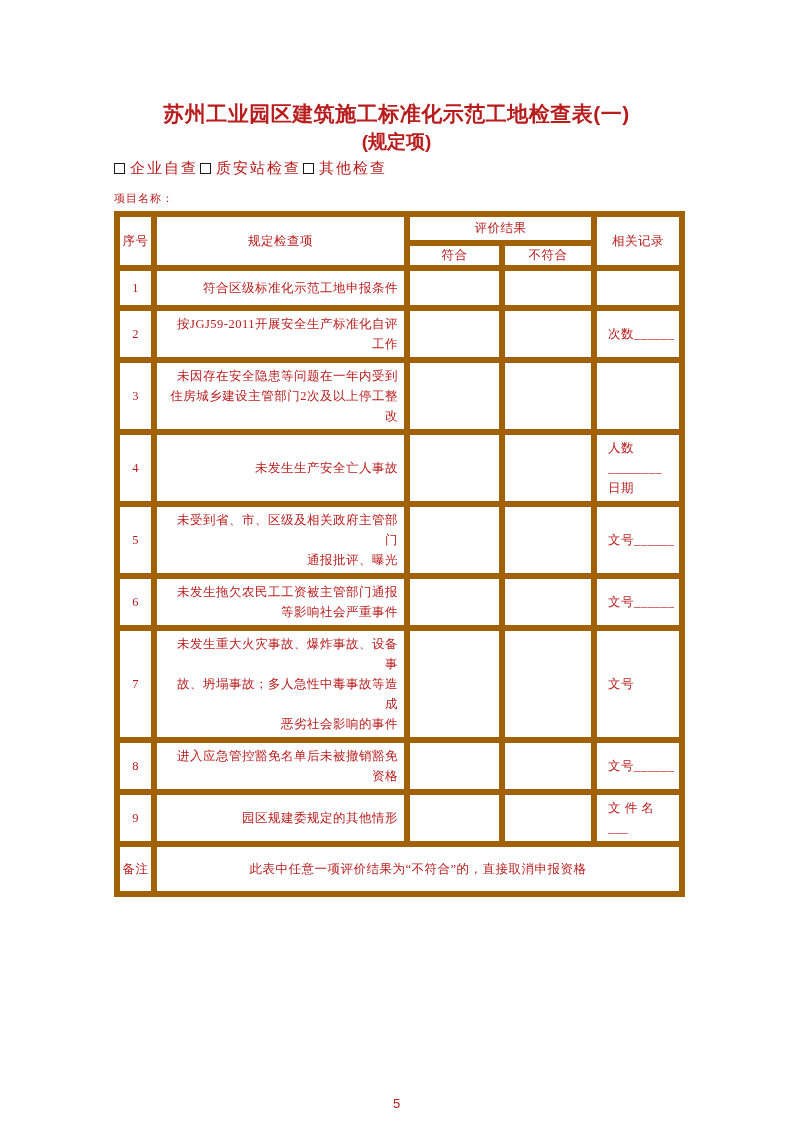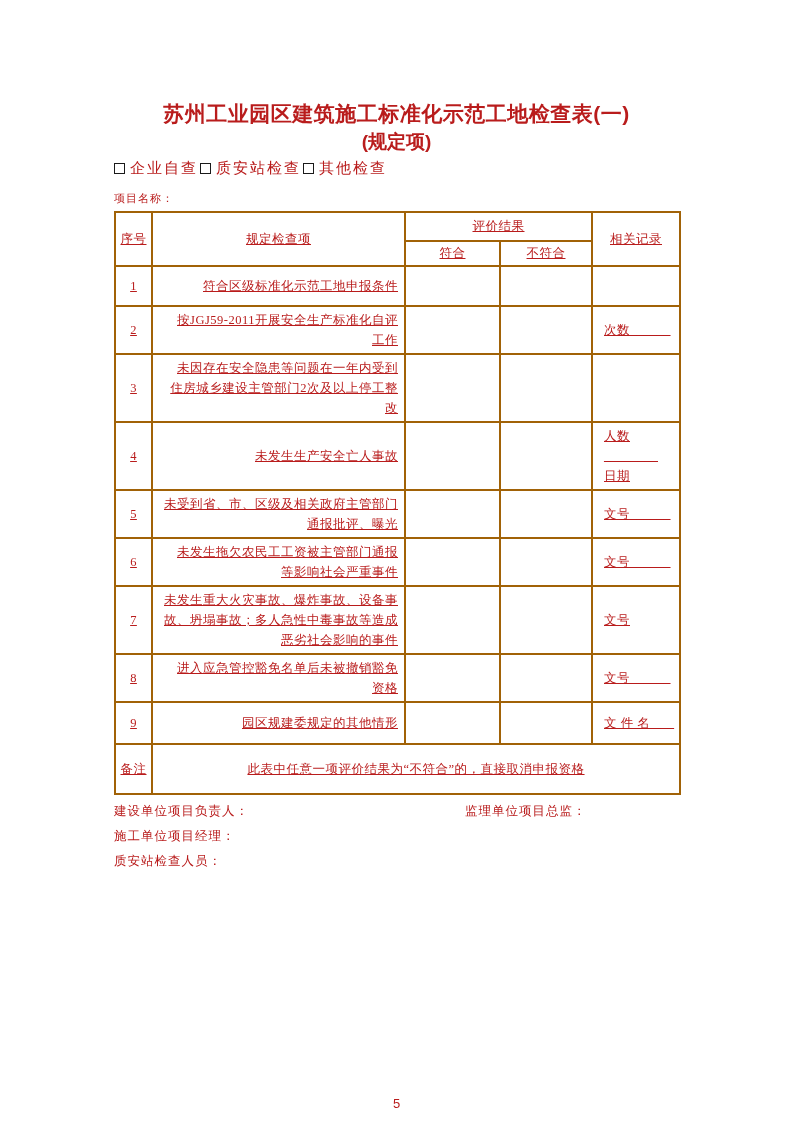--- a/index.html
+++ b/index.html
@@ -57,25 +57,24 @@
   }
 
   table.form {
     margin-top: 5px;
     width: 565px;
     border-collapse: collapse;
     table-layout: fixed;
     font-size: 12.5px;
   }
   table.form td, table.form th {
-    border: 2px solid #a16207;
+    border: 6px solid #a16207;
     font-weight: normal;
     vertical-align: middle;
     letter-spacing: 0.5px;
-    text-decoration: underline;
   }
   table.form { border: 2px solid #222; }
   col.c-index { width: 37px; }
   col.c-item { width: 253px; }
   col.c-conform { width: 95px; }
   col.c-nonconform { width: 92px; }
   col.c-record { width: 88px; }
 
   .th-center { text-align: center; }
   td.cell-index { text-align: center; }
@@ -227,30 +226,18 @@
           <td class="cell-record">文 件 名 ___</td>
         </tr>
 
         <tr style="height:50px">
           <td class="cell-index">备注</td>
           <td class="cell-remark-text" colspan="4">此表中任意一项评价结果为“不符合”的，直接取消申报资格</td>
         </tr>
       </tbody>
     </table>
 
-    <div class="sig-block">
-      <div class="sig-line">
-        <span>建设单位项目负责人：</span>
-        <span class="sig-supervisor">监理单位项目总监：</span>
-      </div>
-      <div class="sig-line">
-        <span>施工单位项目经理：</span>
-      </div>
-      <div class="sig-line">
-        <span>质安站检查人员：</span>
-      </div>
-    </div>
 
 
   </div>
 
   <div class="page-number">5</div>
 </div>
 
 </body></html>

